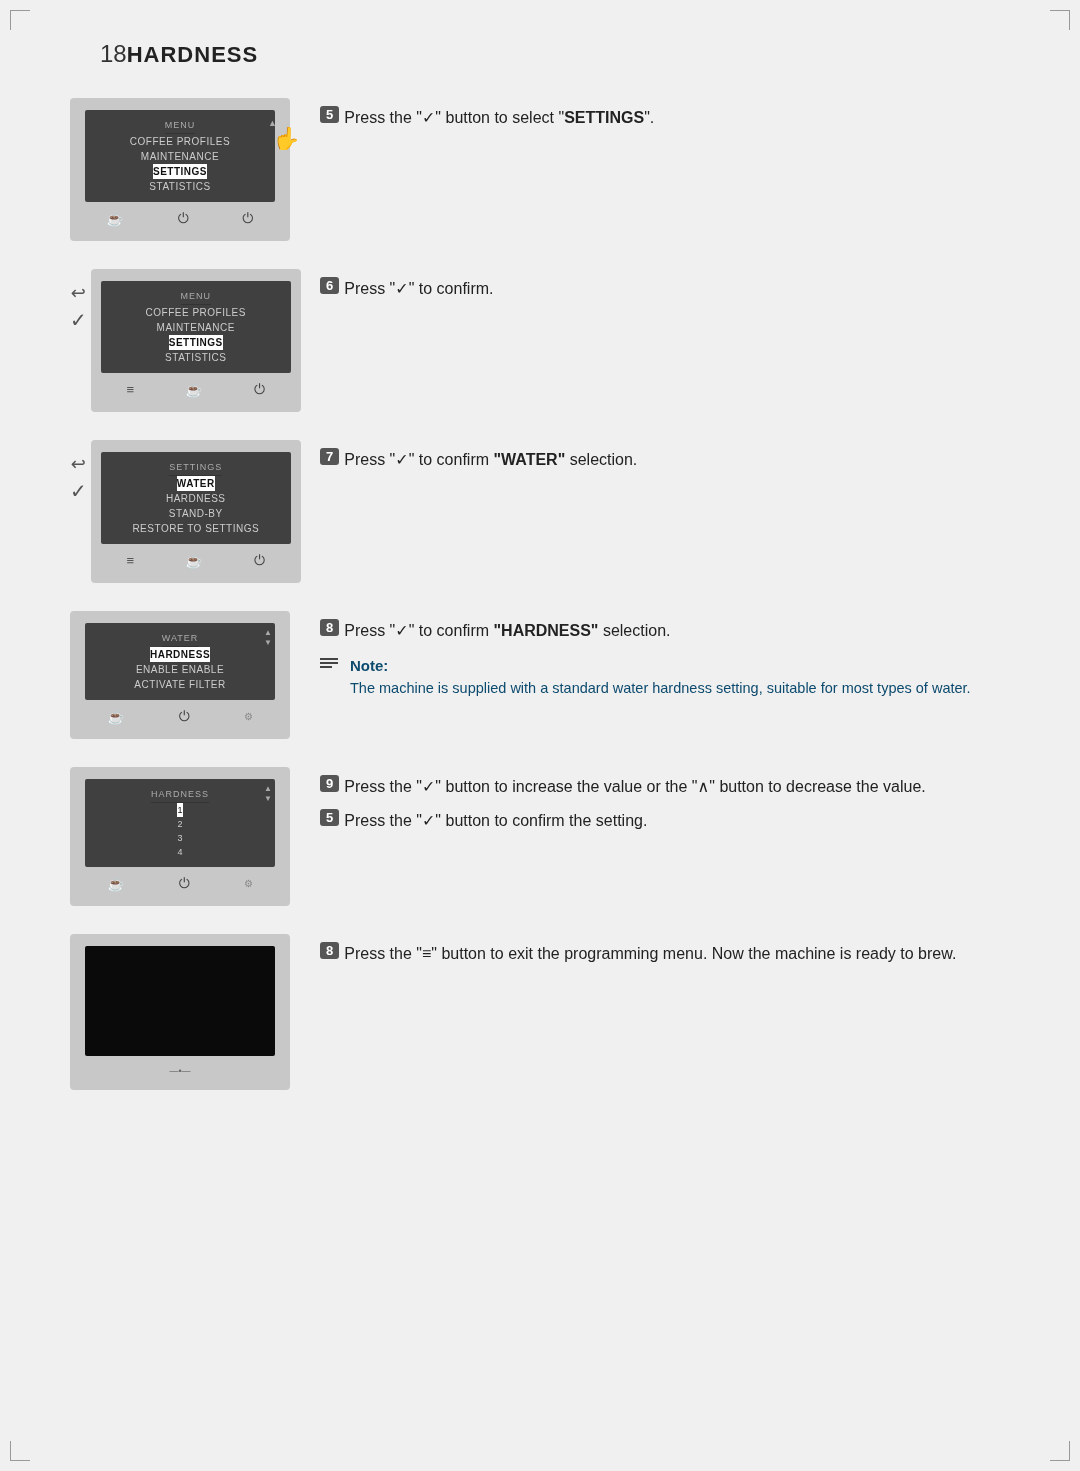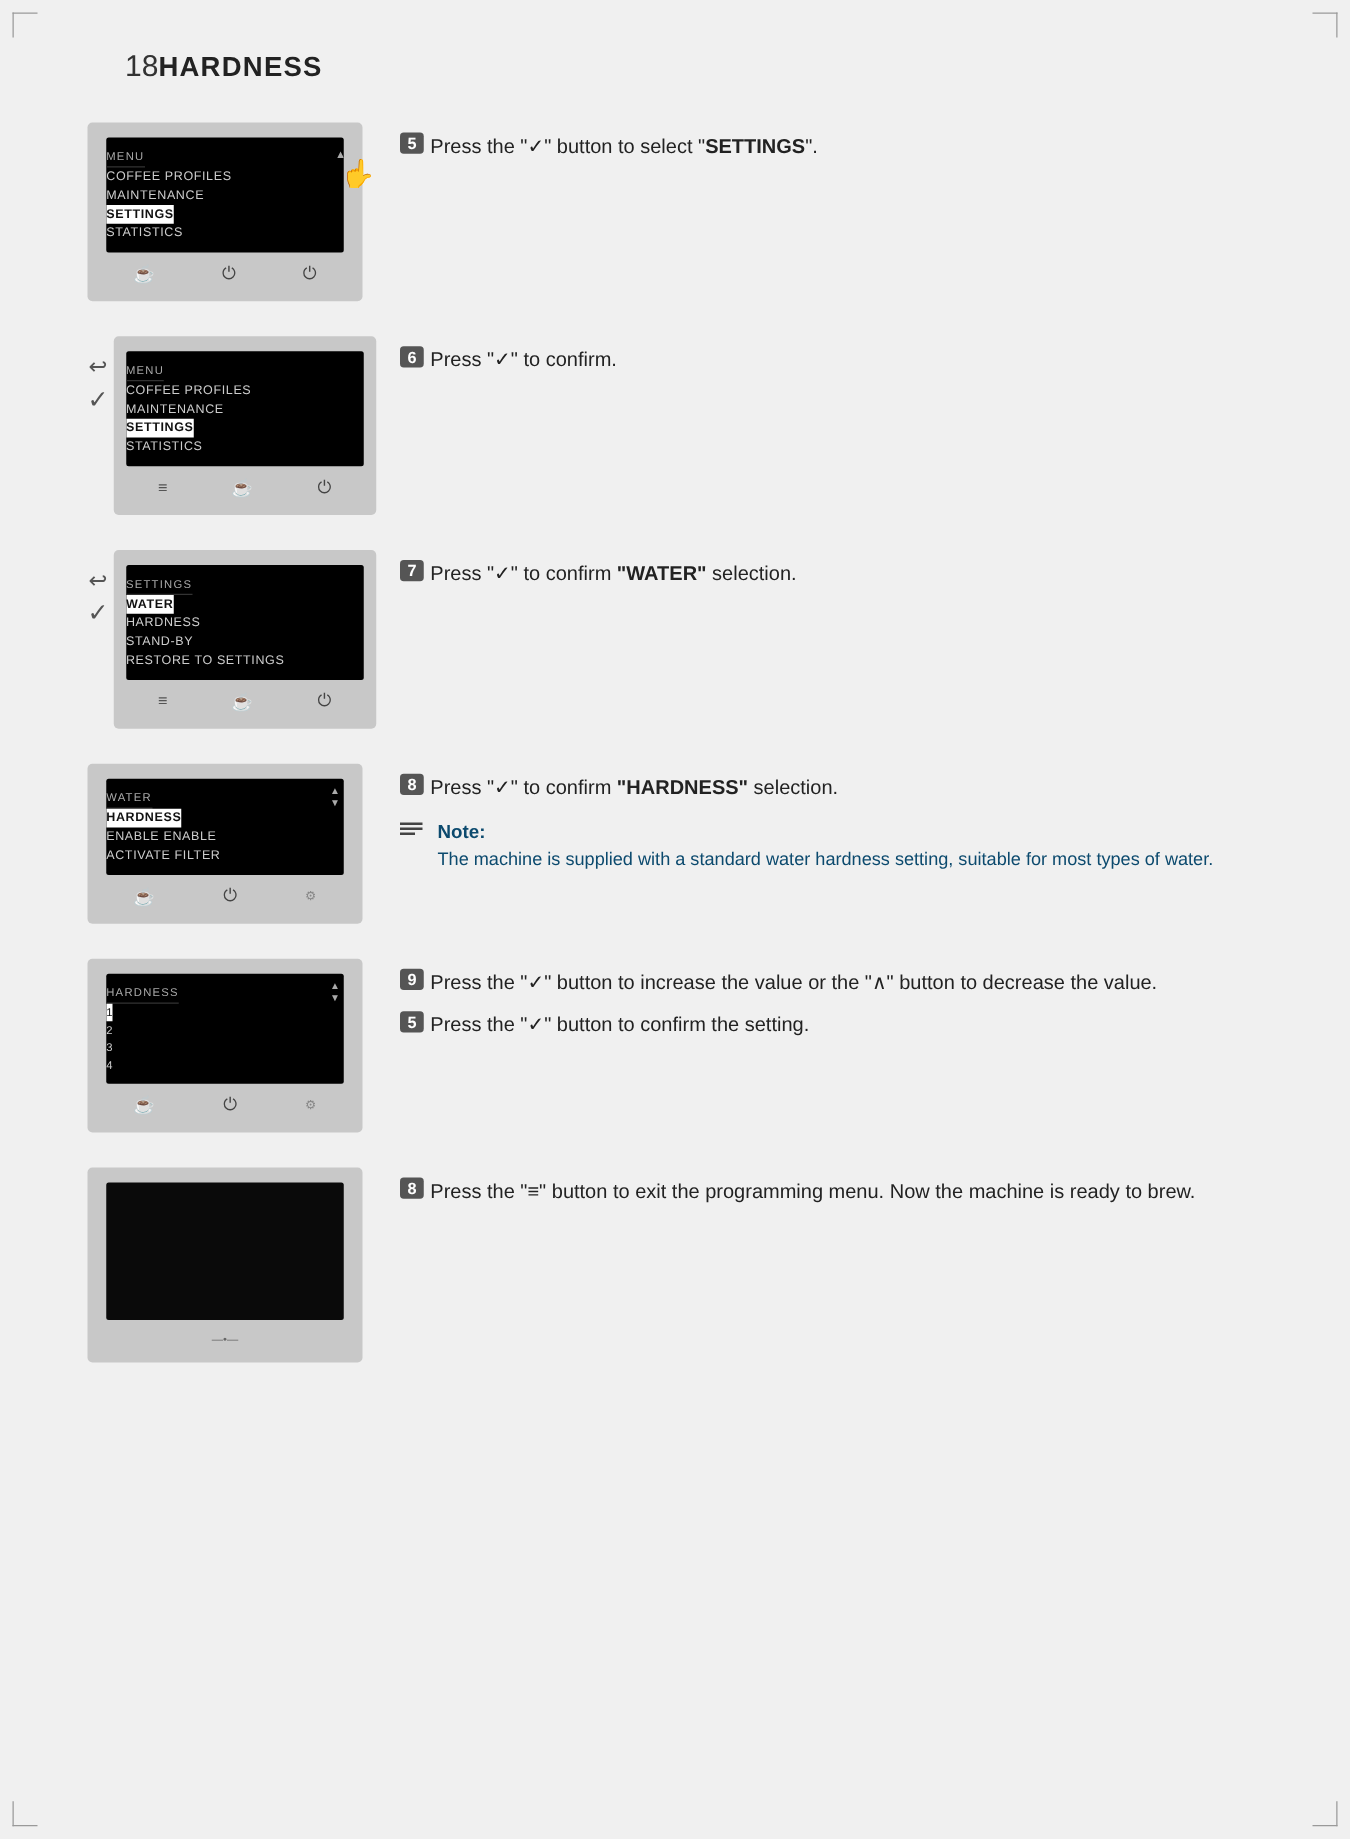--- a/index.html
+++ b/index.html
@@ -68,27 +68,27 @@
       background: #c8c8c8;
       border-radius: 4px;
       padding: 12px 10px 14px 10px;
       margin-right: 30px;
       display: flex;
       flex-direction: column;
       align-items: center;
       position: relative;
     }
     .device-screen {
-      background: #000000;
+      background: #404040;
       width: 190px;
       border-radius: 2px;
       padding: 8px 0 8px 0;
       display: flex;
       flex-direction: column;
-      align-items: flex-start;
+      align-items: center;
       position: relative;
       overflow: hidden;
     }
     .screen-menu-title {
       color: #aaa;
       font-size: 9px;
       text-align: center;
       letter-spacing: 1px;
       padding: 2px 0 3px 0;
       border-bottom: 1px solid #333;

